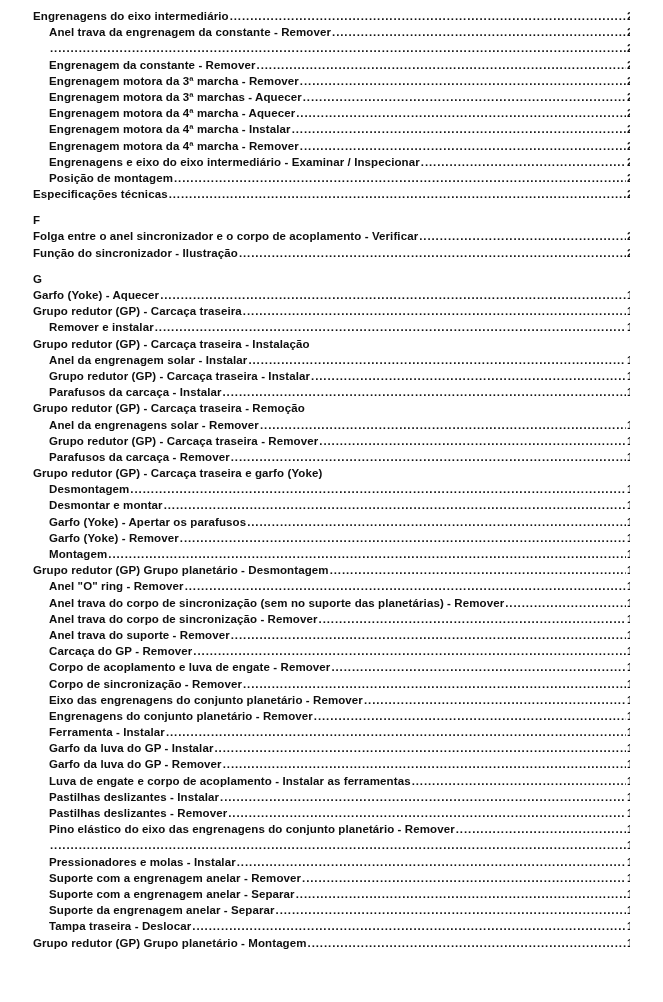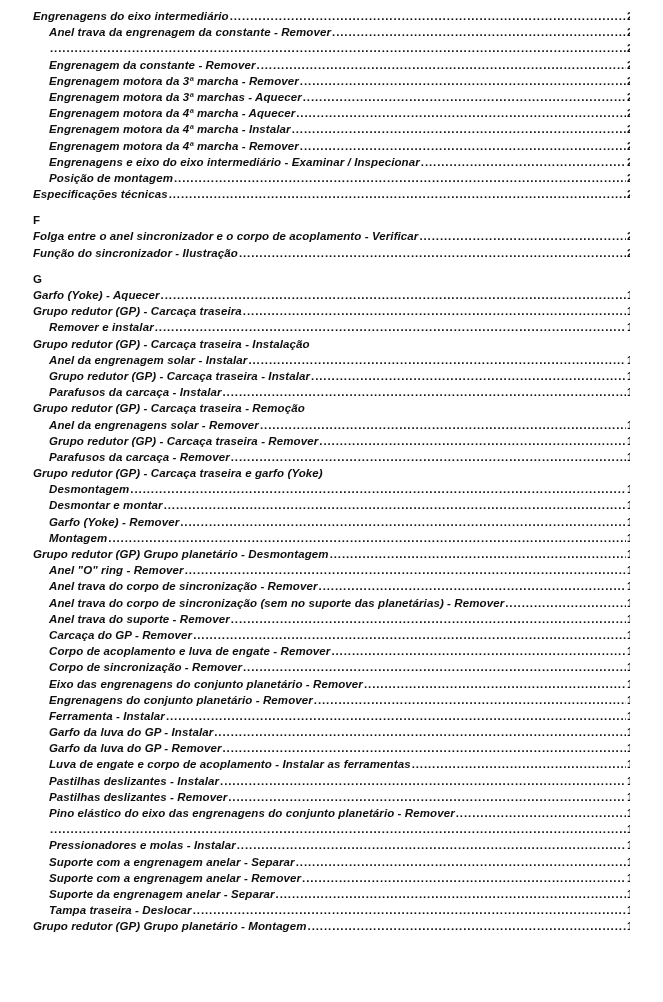--- a/index.html
+++ b/index.html
@@ -26,21 +26,20 @@
     height: 16.2px;
     font-size: 11.5px;
     line-height: 16.2px;
     white-space: nowrap;
     overflow: hidden;
   }
   .row.indent1 { padding-left: 16px; }
   .label {
     flex: 0 0 auto;
     letter-spacing: 0.1px;
-    font-style: italic;
   }
   .dots {
     flex: 1 1 auto;
     overflow: hidden;
     white-space: nowrap;
     margin-left: 1px;
     letter-spacing: 0.9px;
   }
   .dots::after {
     content: "..........................................................................................................................................................................................................................................";
@@ -192,50 +191,55 @@
         <span class="label">Desmontagem</span>
         <span class="dots"></span>
         <span class="page">1</span>
       </div>
       <div class="row indent1">
         <span class="label">Desmontar e montar</span>
         <span class="dots"></span>
         <span class="page">1</span>
       </div>
       <div class="row indent1">
+        <span class="label">Garfo (Yoke) - Apertar os parafusos</span>
+        <span class="dots"></span>
+        <span class="page">1</span>
+      </div>
+      <div class="row indent1">
         <span class="label">Garfo (Yoke) - Remover</span>
         <span class="dots"></span>
         <span class="page">1</span>
       </div>
       <div class="row indent1">
         <span class="label">Montagem</span>
         <span class="dots"></span>
         <span class="page">1</span>
       </div>
       <div class="row">
         <span class="label">Grupo redutor (GP) Grupo planetário - Desmontagem</span>
         <span class="dots"></span>
         <span class="page">1</span>
       </div>
       <div class="row indent1">
         <span class="label">Anel "O" ring - Remover</span>
         <span class="dots"></span>
         <span class="page">1</span>
       </div>
       <div class="row indent1">
+        <span class="label">Anel trava do corpo de sincronização (sem no suporte das planetárias) - Remover</span>
+        <span class="dots"></span>
+        <span class="page">1</span>
+      </div>
+      <div class="row indent1">
         <span class="label">Anel trava do corpo de sincronização - Remover</span>
         <span class="dots"></span>
         <span class="page">1</span>
       </div>
       <div class="row indent1">
-        <span class="label">Anel trava do corpo de sincronização (sem no suporte das planetárias) - Remover</span>
-        <span class="dots"></span>
-        <span class="page">1</span>
-      </div>
-      <div class="row indent1">
         <span class="label">Anel trava do suporte - Remover</span>
         <span class="dots"></span>
         <span class="page">1</span>
       </div>
       <div class="row indent1">
         <span class="label">Carcaça do GP - Remover</span>
         <span class="dots"></span>
         <span class="page">1</span>
       </div>
       <div class="row indent1">
@@ -296,26 +300,26 @@
       <div class="row indent1">
         <span class="dots"></span>
         <span class="page">1</span>
       </div>
       <div class="row indent1">
         <span class="label">Pressionadores e molas - Instalar</span>
         <span class="dots"></span>
         <span class="page">1</span>
       </div>
       <div class="row indent1">
+        <span class="label">Suporte com a engrenagem anelar - Remover</span>
+        <span class="dots"></span>
+        <span class="page">1</span>
+      </div>
+      <div class="row indent1">
         <span class="label">Suporte com a engrenagem anelar - Separar</span>
-        <span class="dots"></span>
-        <span class="page">1</span>
-      </div>
-      <div class="row indent1">
-        <span class="label">Suporte com a engrenagem anelar - Remover</span>
         <span class="dots"></span>
         <span class="page">1</span>
       </div>
       <div class="row indent1">
         <span class="label">Suporte da engrenagem anelar - Separar</span>
         <span class="dots"></span>
         <span class="page">1</span>
       </div>
       <div class="row indent1">
         <span class="label">Tampa traseira - Deslocar</span>

